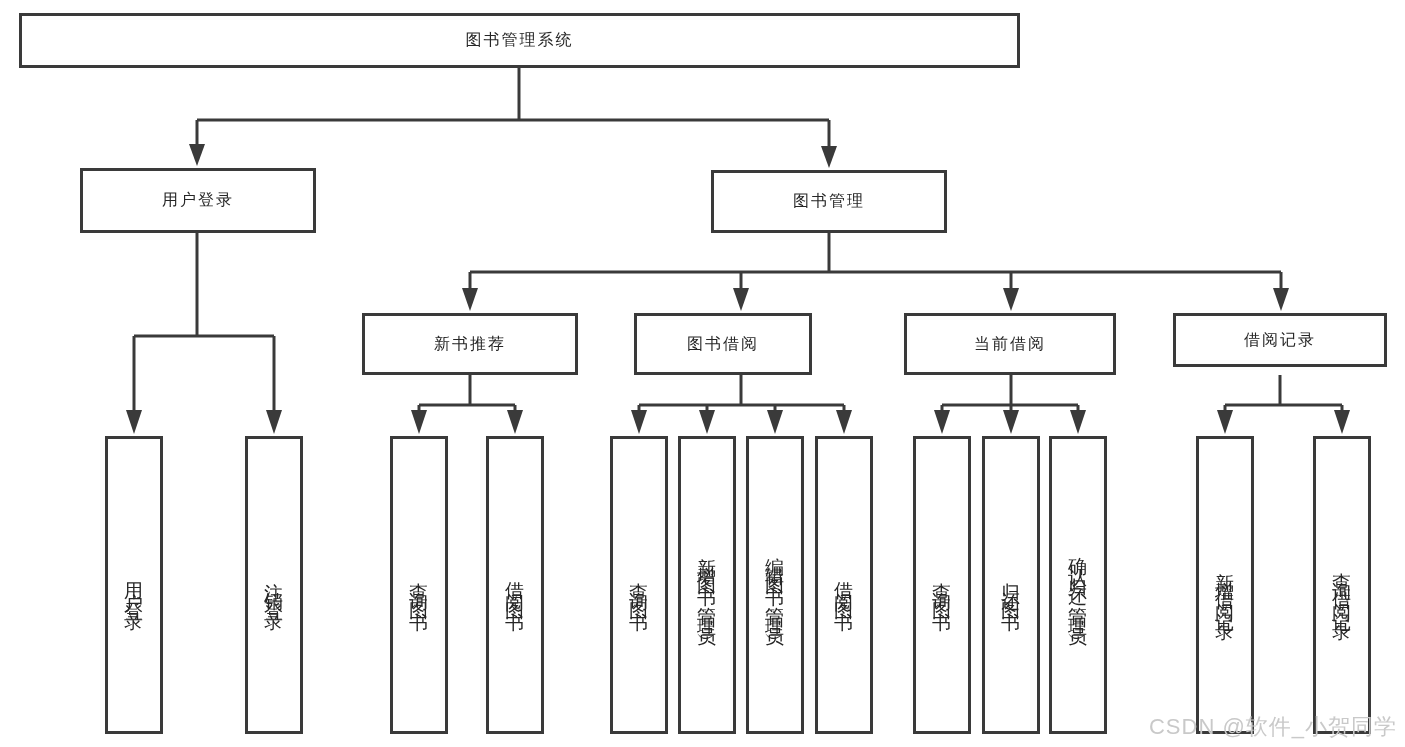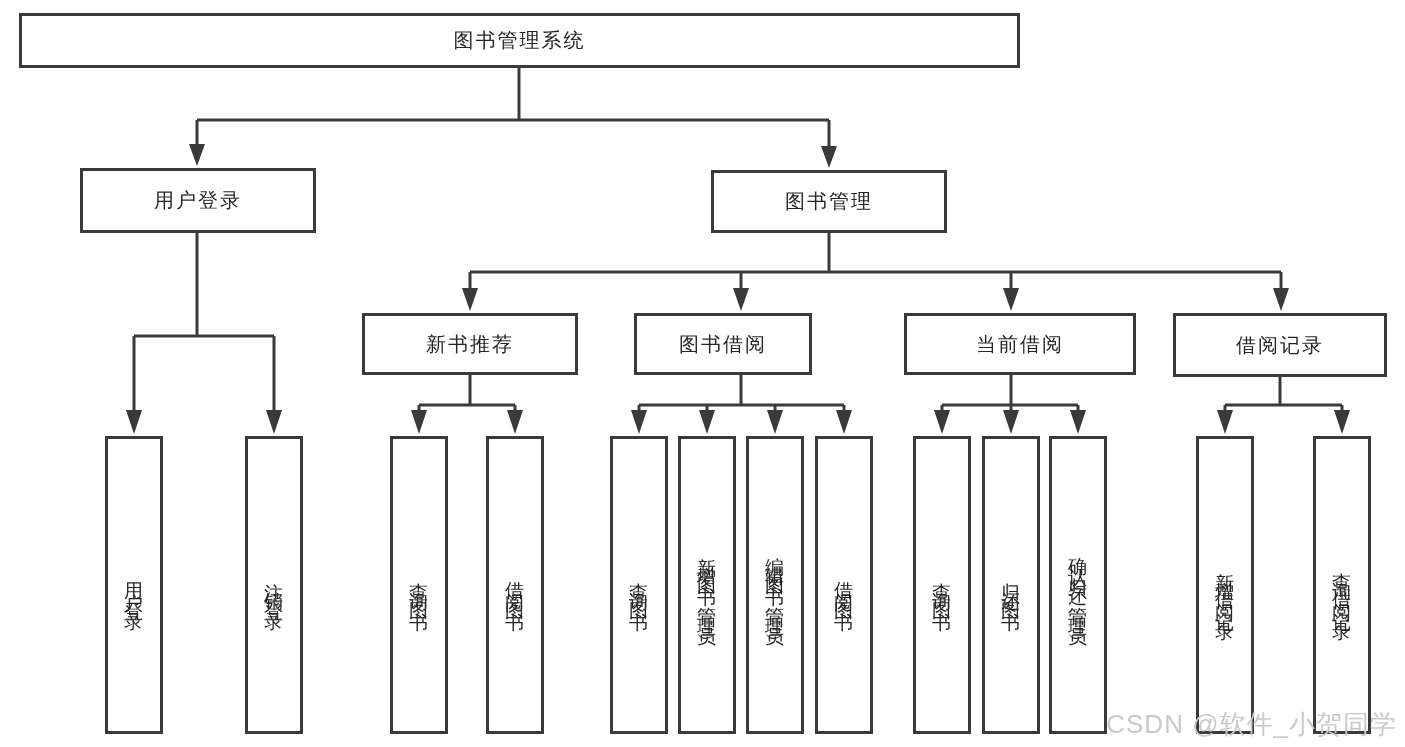--- a/index.html
+++ b/index.html
@@ -22,37 +22,37 @@
   .box{
     position:absolute;
     box-sizing:border-box;
     background:var(--box-bg);
     border:3px solid var(--line);
     color:var(--text);
     display:flex;align-items:center;justify-content:center;
     z-index:2;
   }
   .box-h{
-    font-size:20px;
+    font-size:16px;
     letter-spacing:2px;
     white-space:nowrap;
   }
   .box-v{
     width:58px;top:436px;height:298px;
     font-size:19px;
     writing-mode:vertical-rl;
     text-orientation:mixed;
     letter-spacing:10px;
     line-height:1;
     padding-top:4px;
   }
   .watermark{
     position:absolute;
     right:8px;bottom:5px;
-    font-size:26px;
+    font-size:22px;
     color:var(--wm);
     letter-spacing:1px;
     z-index:5;
     white-space:nowrap;
   }
 </style>
 </head>
 <body>
 
 <div id="stage">
@@ -133,22 +133,22 @@
     </g>
   </svg>
 
   <div class="box box-h" style="left:19px;top:13px;width:1001px;height:55px;">图书管理系统</div>
 
   <div class="box box-h" style="left:80px;top:168px;width:236px;height:65px;">用户登录</div>
   <div class="box box-h" style="left:362px;top:313px;width:216px;height:62px;">新书推荐</div>
 
   <div class="box box-h" style="left:711px;top:170px;width:236px;height:63px;">图书管理</div>
   <div class="box box-h" style="left:634px;top:313px;width:178px;height:62px;">图书借阅</div>
-  <div class="box box-h" style="left:904px;top:313px;width:232px;height:62px;">当前借阅</div>
-  <div class="box box-h" style="left:1173px;top:313px;width:214px;height:64px;">借阅记录</div>
+  <div class="box box-h" style="left:904px;top:313px;width:212px;height:62px;">当前借阅</div>
+  <div class="box box-h" style="left:1173px;top:313px;width:214px;height:54px;">借阅记录</div>
 
   <div class="box box-v" style="left:105px;">用户登录</div>
   <div class="box box-v" style="left:245px;">注销登录</div>
 
   <div class="box box-v" style="left:390px;">查询图书</div>
   <div class="box box-v" style="left:486px;">借阅图书</div>
 
   <div class="box box-v" style="left:610px;">查询图书</div>
   <div class="box box-v" style="left:678px;">新增图书（管理员）</div>
   <div class="box box-v" style="left:746px;">编辑图书（管理员）</div>

